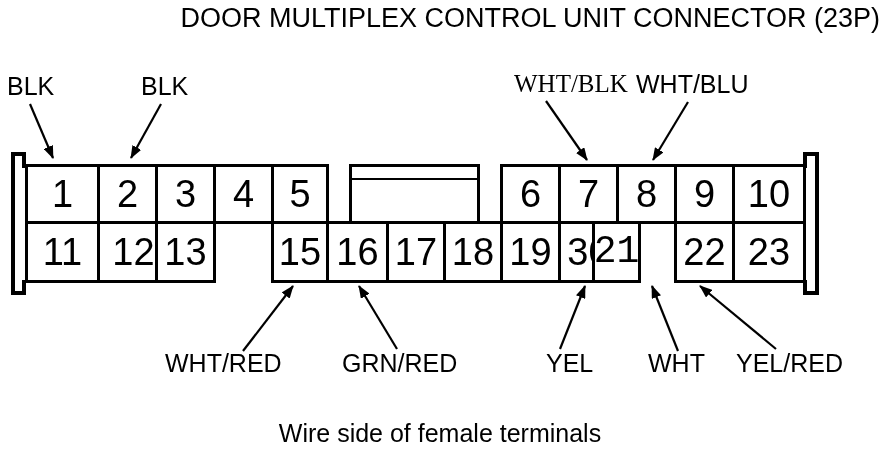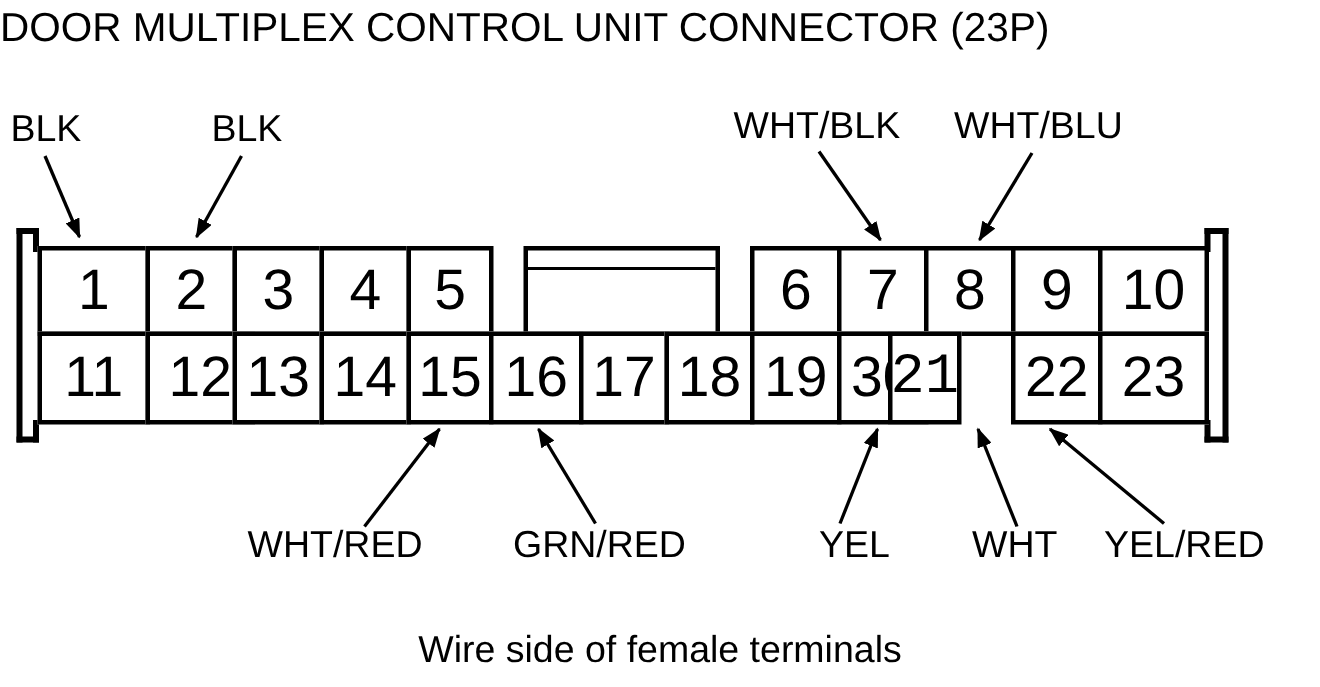--- a/index.html
+++ b/index.html
@@ -8,21 +8,21 @@
     width: 880px;
     height: 458px;
     background: #ffffff;
     font-family: "Liberation Sans", sans-serif;
     color: #000000;
     overflow: hidden;
   }
   .title {
     position: absolute;
     top: 3px; left: 0; width: 880px;
-    text-align: left;
+    text-align: right;
     font-size: 27px;
     letter-spacing: 0px;
     white-space: nowrap;
   }
   .caption {
     position: absolute;
     top: 419px; left: 0; width: 880px;
     text-align: center;
     font-size: 25px;
     white-space: nowrap;
@@ -65,21 +65,21 @@
 </style>
 </head>
 <body>
 
 <div class="canvas">
 
   <div class="title">DOOR MULTIPLEX CONTROL UNIT CONNECTOR (23P)</div>
 
   <div class="wire-label" style="left:7px; top:72px;">BLK</div>
   <div class="wire-label" style="left:141px; top:72px;">BLK</div>
-  <div class="wire-label" style="left:489px; top:70px;">WHT/BLK</div>
+  <div class="wire-label" style="left:514px; top:70px;font-family:Liberation Serif, serif;">WHT/BLK</div>
   <div class="wire-label" style="left:636px; top:70px;">WHT/BLU</div>
 
   <div class="shell" style="left:11px;  top:152px; width:4px;  height:143px;"></div>
   <div class="shell" style="left:11px;  top:152px; width:15px; height:4px;"></div>
   <div class="shell" style="left:22px;  top:152px; width:4px;  height:16px;"></div>
   <div class="shell" style="left:11px;  top:291px; width:15px; height:4px;"></div>
   <div class="shell" style="left:22px;  top:280px; width:4px;  height:15px;"></div>
   <div class="shell" style="left:815px; top:152px; width:4px;  height:143px;"></div>
   <div class="shell" style="left:803px; top:152px; width:16px; height:4px;"></div>
   <div class="shell" style="left:803px; top:152px; width:4px;  height:16px;"></div>
@@ -97,21 +97,20 @@
   <div class="cell" style="left:271px; top:164px; width:58px; height:60px;">5</div>
   <div class="cell" style="left:500px; top:164px; width:61px; height:60px;">6</div>
   <div class="cell" style="left:558px; top:164px; width:61px; height:60px;">7</div>
   <div class="cell" style="left:616px; top:164px; width:61px; height:60px;">8</div>
   <div class="cell" style="left:674px; top:164px; width:61px; height:60px;">9</div>
   <div class="cell" style="left:732px; top:164px; width:74px; height:60px;">10</div>
 
   <div class="cell" style="left:25px;  top:221px; width:75px; height:62px;">11</div>
   <div class="cell" style="left:97px;  top:221px; width:73px; height:62px;">12</div>
   <div class="cell" style="left:155px; top:221px; width:61px; height:62px;">13</div>
-  <div class="cell" style="left:213px; top:221px; width:61px; height:62px;">14</div>
   <div class="cell" style="left:271px; top:221px; width:58px; height:62px;">15</div>
   <div class="cell" style="left:326px; top:221px; width:63px; height:62px;">16</div>
   <div class="cell" style="left:386px; top:221px; width:60px; height:62px;">17</div>
   <div class="cell" style="left:443px; top:221px; width:60px; height:62px;text-align:center;">18</div>
   <div class="cell" style="left:500px; top:221px; width:61px; height:62px;">19</div>
   <div class="cell" style="left:558px; top:221px; width:61px; height:62px;">30</div>
   <div class="cell" style="left:592px; top:221px; width:49px; height:62px;font-family:Liberation Mono, monospace;">21</div>
   <div class="cell" style="left:674px; top:221px; width:61px; height:62px;">22</div>
   <div class="cell" style="left:732px; top:221px; width:74px; height:62px;">23</div>
 

